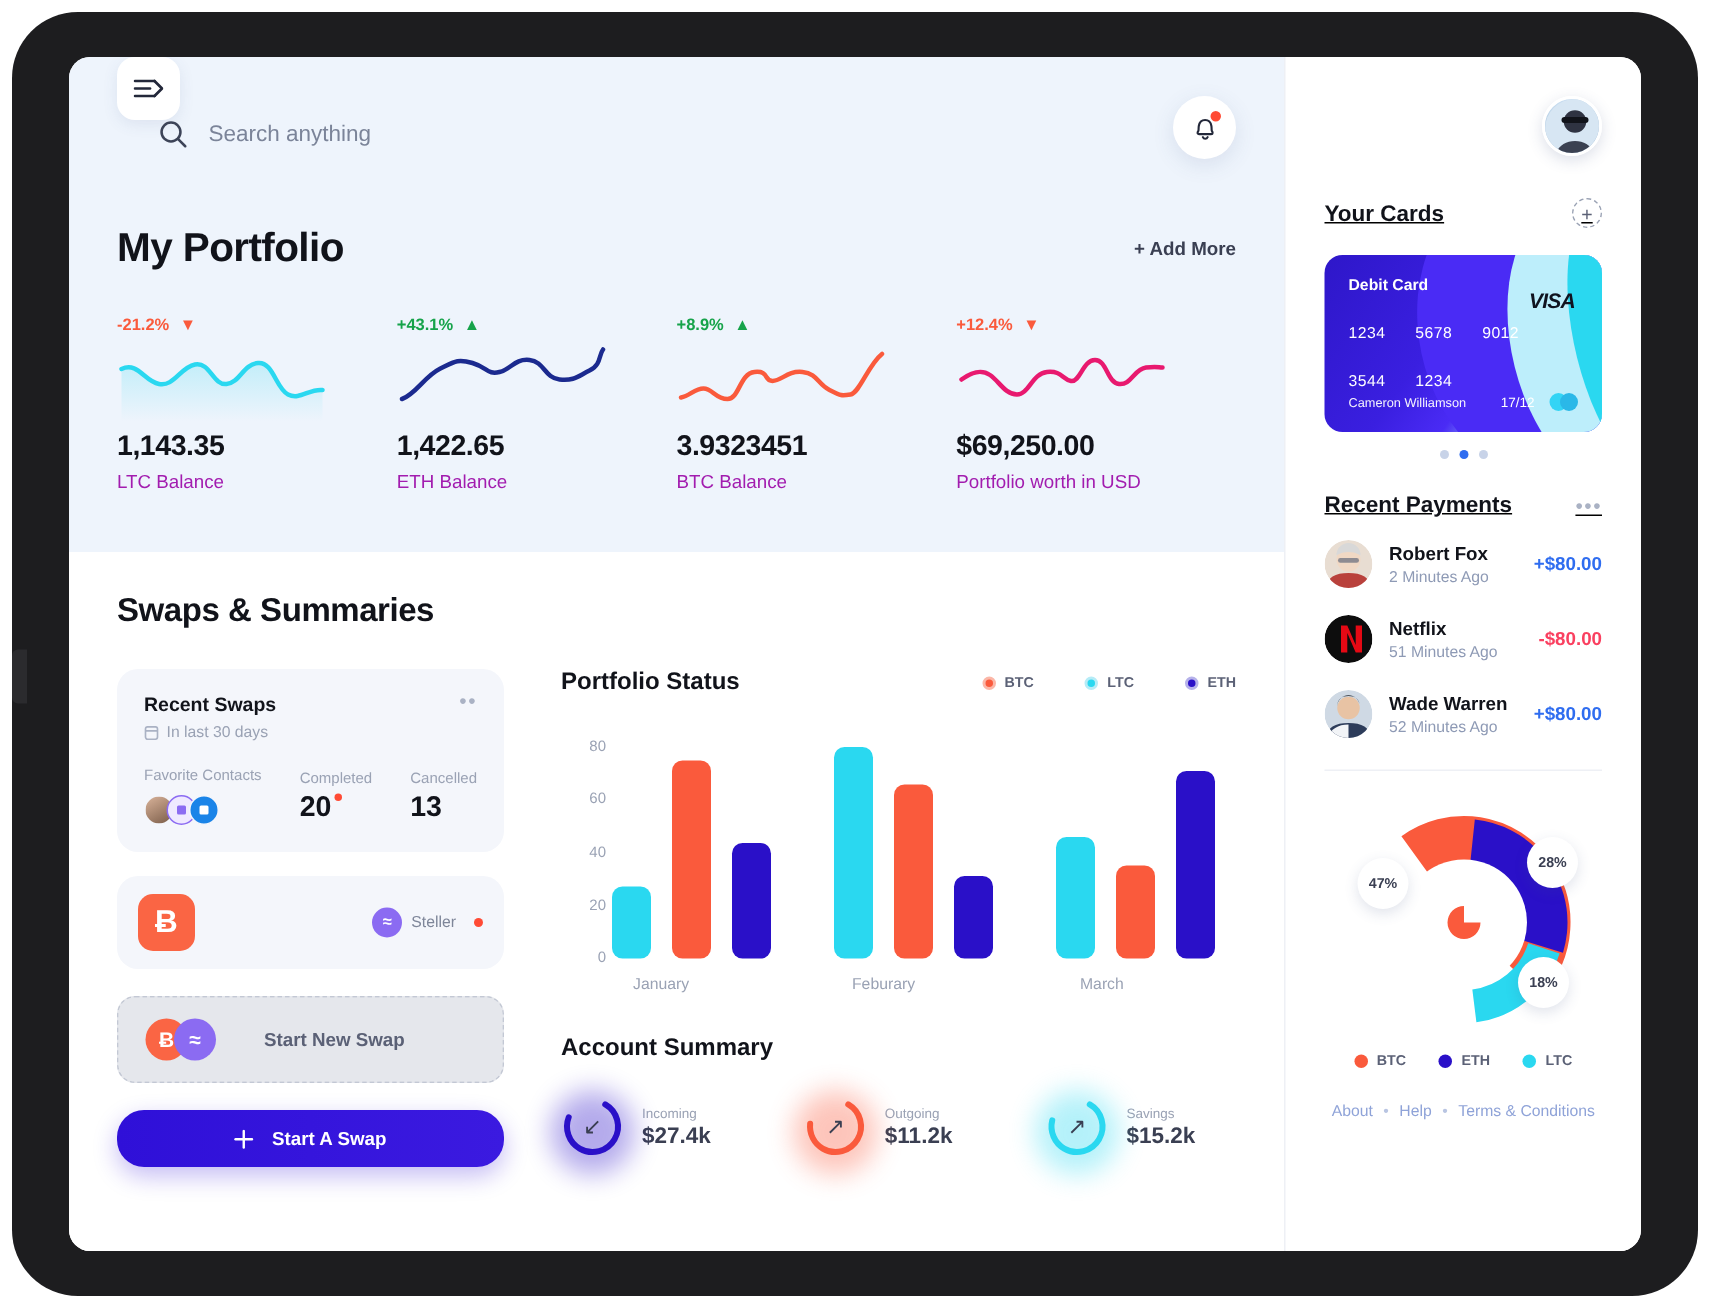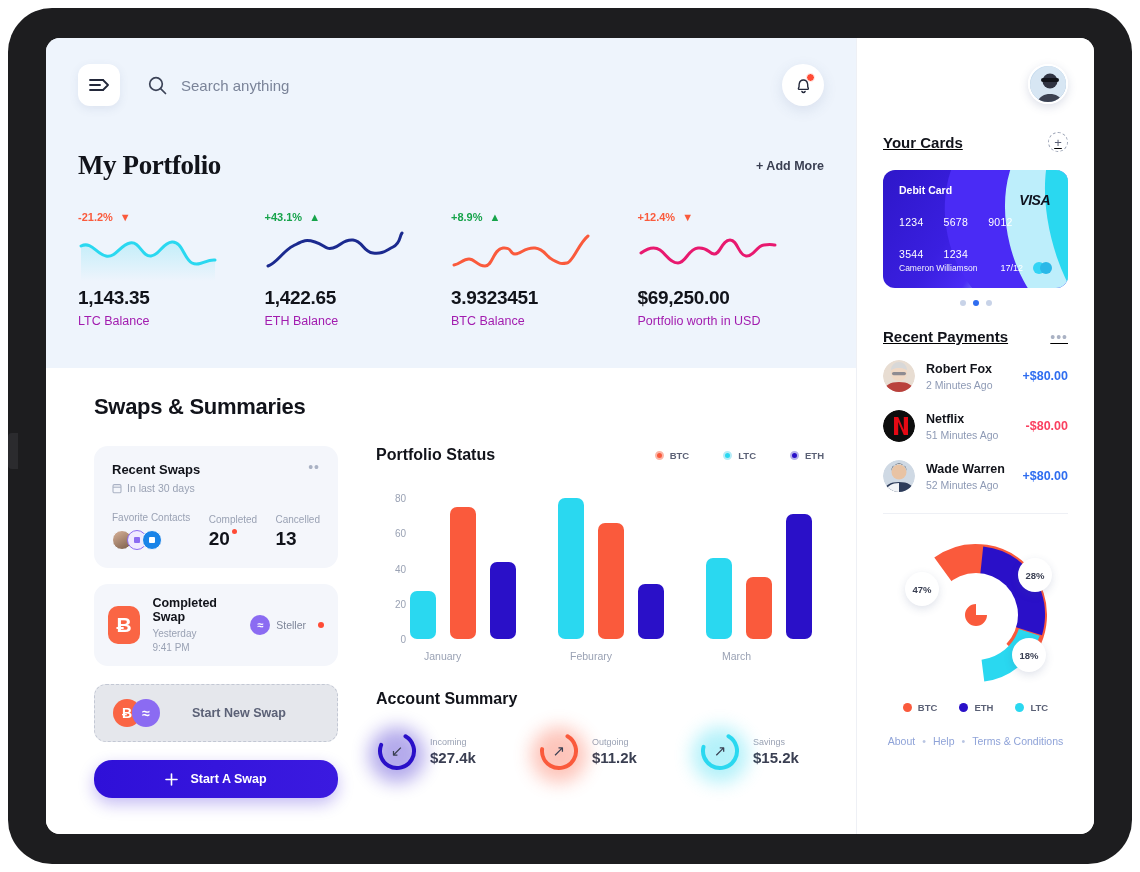--- a/index.html
+++ b/index.html
@@ -29,21 +29,21 @@
     background: #ffffff;
     border-radius: 14px;
     overflow: hidden;
     display: flex;
   }
 
   
   .main { width: 810px; height: 100%; position: relative; display: flex; flex-direction: column; }
   .top-area { background: #eef4fc; padding: 0 32px; height: 330px; position: relative; }
 
-  .topbar { display: flex; align-items: center; height: 94px; }
+  .topbar { display: flex; height: 94px; flex-direction: column; }
   .menu-btn {
     width: 42px; height: 42px; background: #fff; border-radius: 12px;
     display: flex; align-items: center; justify-content: center;
     box-shadow: 0 3px 10px rgba(70,90,140,.10); cursor: pointer; border: none;
   }
   .search-wrap { display: flex; align-items: center; gap: 14px; margin-left: 28px; }
   .search-input {
     border: none; background: transparent; outline: none;
     font-family: "Liberation Sans", sans-serif;
     font-size: 15px; color: #7b8499; font-weight: 500; width: 300px;
@@ -56,33 +56,33 @@
     box-shadow: 0 4px 14px rgba(70,90,140,.13);
     display: flex; align-items: center; justify-content: center; cursor: pointer;
   }
   .bell-dot {
     position: absolute; right: 9px; top: 9px;
     width: 9px; height: 9px; border-radius: 50%; background: #ff4b35;
     border: 1.5px solid #fff;
   }
 
   .portfolio-head { display: flex; align-items: center; justify-content: space-between; margin-top: 18px; }
-  .portfolio-title { font-size: 27px; font-weight: 700; color: #11131a; letter-spacing: -.4px; font-family: Liberation Serif, serif; }
+  .portfolio-title { font-size: 27px; font-weight: 700; color: #11131a; letter-spacing: -.4px; }
   .add-more { font-size: 12.5px; font-weight: 700; color: #3a3f52; cursor: pointer; }
 
   .stats { display: flex; margin-top: 30px; }
   .stat { width: 202px; }
   .stat-chg { font-size: 11px; font-weight: 700; display: flex; align-items: center; gap: 7px; }
   .stat-spark { height: 56px; margin-top: 6px; position: relative; }
   .stat-spark svg { display: block; }
   .stat-val { font-size: 19px; font-weight: 700; color: #11131a; letter-spacing: -.3px; margin-top: 2px; }
   .stat-lbl { font-size: 12.5px; color: #a21caf; margin-top: 5px; }
 
   
-  .lower { flex: 1; padding: 26px 32px 0 48px; background: #fff; position: relative; }
+  .lower { flex: 1; padding: 26px 32px 0 32px; background: #fff; position: relative; }
   .section-title { font-size: 22px; font-weight: 700; color: #11131a; letter-spacing: -.3px; }
 
   .lower-grid { display: flex; gap: 38px; margin-top: 26px; }
   .left-col { width: 258px; }
   .right-col { flex: 1; }
 
   .card-swaps { background: #f4f6fb; border-radius: 14px; padding: 16px 18px 18px; }
   .cs-head { display: flex; justify-content: space-between; align-items: flex-start; }
   .cs-title { font-size: 13px; font-weight: 700; color: #11131a; }
   .cs-sub { font-size: 10.5px; color: #9aa2b4; margin-top: 5px; display: flex; align-items: center; gap: 5px; }
@@ -388,24 +388,20 @@
               </div>
               <div class="cs-cell">
                 <div class="cs-col-lbl">Cancelled</div>
                 <div class="cs-num">13</div>
               </div>
             </div>
           </div>
 
           <div class="card-completed">
             <div class="btc-tile">Ƀ</div>
-            <div>
-              <div class="cc-title">Completed Swap</div>
-              <div class="cc-sub">Yesterday 9:41 PM</div>
-            </div>
             <div class="steller">
               <span class="steller-ic">≈</span>
               <span class="steller-lbl">Steller</span>
             </div>
             <span class="cc-dot"></span>
           </div>
 
           <div class="start-new">
             <div class="coin-pair">
               <span class="coin coin-btc">Ƀ</span>

